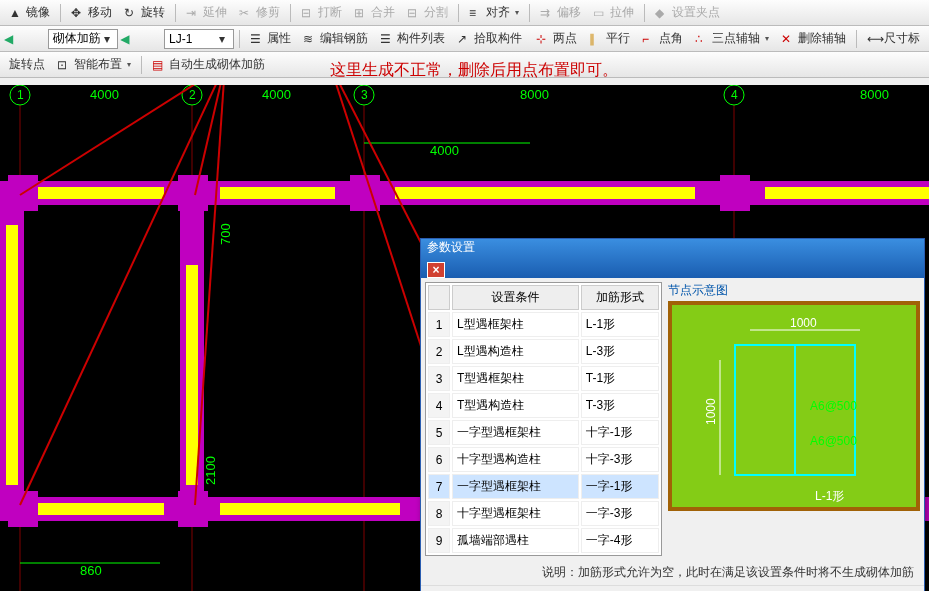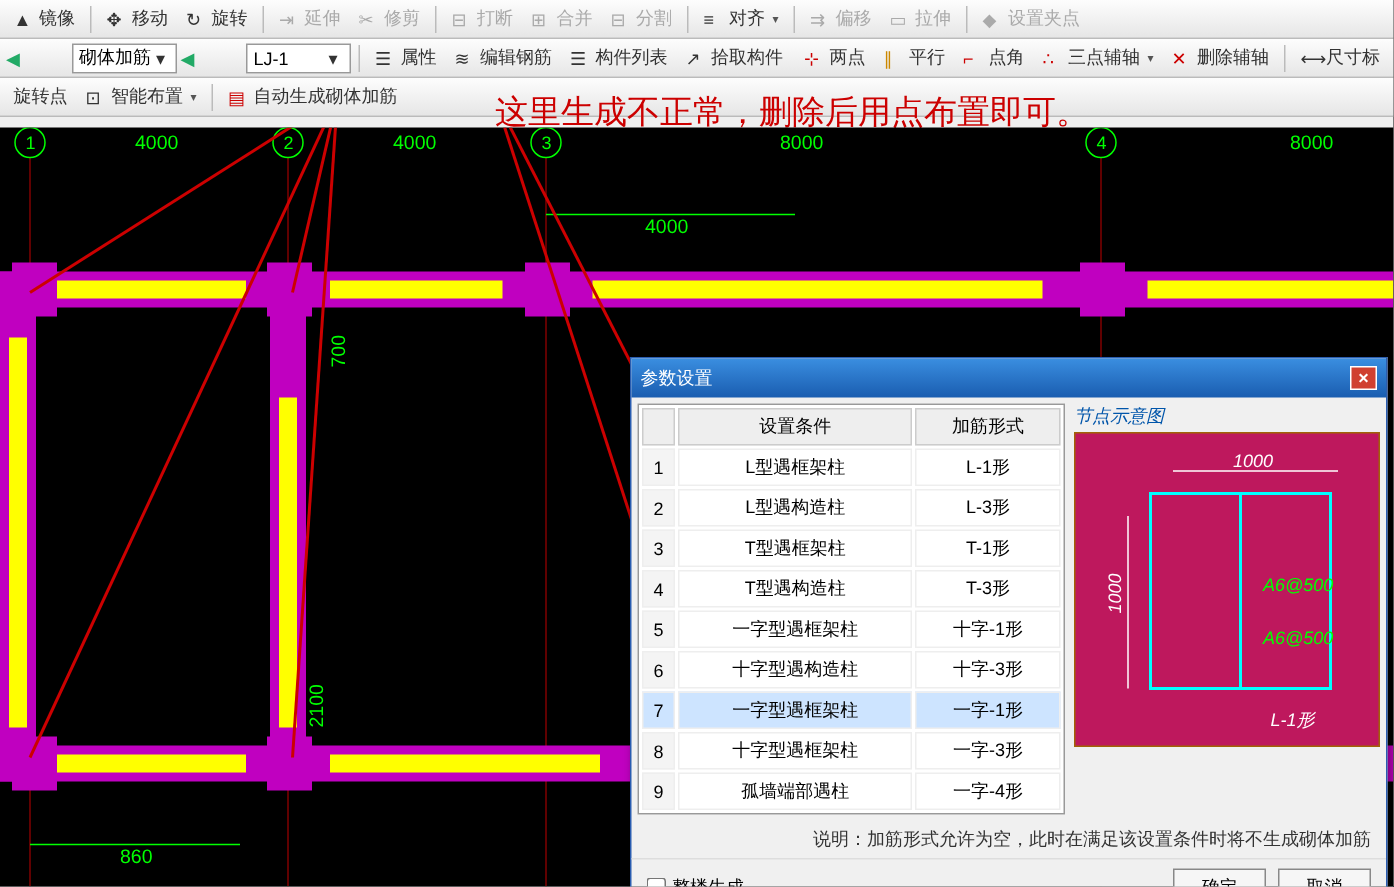--- a/index.html
+++ b/index.html
@@ -5,43 +5,43 @@
   * { box-sizing: border-box; margin: 0; padding: 0; font-family: "SimSun", "宋体", sans-serif; font-size: 12px; }
   body { background: #f0f0f0; width: 929px; height: 591px; overflow: hidden; position: relative; }
   .toolbar-row { display: flex; align-items: center; height: 26px; background: linear-gradient(#fdfdfd,#e6e6e6); border-bottom: 1px solid #bbb; padding: 0 4px; gap: 2px; white-space: nowrap; }
   .tb-btn { display: inline-flex; align-items: center; gap: 3px; padding: 2px 5px; color: #333; cursor: pointer; }
   .tb-sep { width: 1px; height: 18px; background: #bbb; margin: 0 3px; }
   .dd-arrow::after { content: "▾"; font-size: 8px; margin-left: 2px; color: #555; }
   .dropdown { display: inline-flex; align-items: center; background: #fff; border: 1px solid #999; height: 20px; padding: 0 4px; min-width: 70px; margin-left: 28px; }
   .dropdown span { flex: 1; }
   .dropdown::after { content: "▾"; width: 14px; text-align: center; color: #333; }
   .ic { display: inline-block; width: 14px; height: 14px; }
-  .annotation { position: absolute; top: 60px; left: 330px; color: #c00; font-size: 22px; font-family: Liberation Sans, sans-serif; pointer-events: none; }
+  .annotation { position: absolute; top: 60px; left: 330px; color: #c00; font-size: 16px; font-family: Liberation Sans, sans-serif; pointer-events: none; }
   .drawing-area { position: absolute; top: 85px; left: 0; right: 0; bottom: 0; background: #000; overflow: hidden; }
   svg.cad { position: absolute; inset: 0; }
   .axis-bubble { fill: #000; stroke: #0f0; stroke-width: 1; }
   .axis-text { fill: #0f0; font-size: 12px; }
   .dim-text { fill: #0f0; font-size: 13px; }
   .grid-line { stroke: #800000; stroke-width: 1; }
   .wall-yellow { fill: #ffff00; }
   .wall-magenta { fill: #c000c0; }
   .gridline-dim { stroke: #0f0; stroke-width: 1; }
   .red-anno-line { stroke: #c00; stroke-width: 2; }
   .dialog { position: absolute; top: 238px; left: 420px; width: 505px; background: #f0f0f0; border: 1px solid #2a5db0; box-shadow: 2px 2px 6px rgba(0,0,0,.4); }
-  .dlg-title { background: linear-gradient(#3a8ee0,#1a5db0); color: #fff; height: 26px; display: flex; align-items: center; padding: 0 6px; justify-content: space-between; }
+  .dlg-title { background: linear-gradient(#3a8ee0,#1a5db0); color: #fff; height: 39px; display: flex; padding: 0 6px; justify-content: space-between; flex-direction: column; }
   .dlg-title .close { width: 18px; height: 16px; background: #d04030; border: 1px solid #fff; color: #fff; display: flex; align-items: center; justify-content: center; font-weight: bold; cursor: pointer; }
   .dlg-body { display: flex; padding: 4px; gap: 6px; }
   .grid-tbl { border: 1px solid #999; background: #fff; flex: 1; }
   .grid-tbl th { background: #eee; border: 1px solid #ccc; padding: 3px 4px; font-weight: normal; text-align: center; }
-  .grid-tbl td { border: 1px solid #eee; padding: 3px 4px; text-align: center; }
+  .grid-tbl td { border: 1px solid #eee; padding: 3px 4px; }
   .grid-tbl tr.sel td { background: #cde4ff; }
   .grid-tbl td.num { background: #f4f4f4; text-align: center; width: 22px; }
-  .preview { width: 204px; font-style: italic; }
+  .preview { width: 252px; }
   .preview .lbl { color: #0055aa; margin-bottom: 2px; display: block; }
-  .preview-canvas { background: #be185d; border: 1px solid #a16207; width: 100%; height: 210px; position: relative; }
+  .preview-canvas { background: #84cc16; border: 4px solid #a16207; width: 100%; height: 210px; position: relative; text-align: center; }
   .dlg-explain { padding: 4px 10px; color: #333; text-align: right; }
   .dlg-footer { display: flex; align-items: center; justify-content: space-between; padding: 6px 10px; border-top: 1px solid #ddd; }
   .dlg-footer .right { display: flex; gap: 8px; }
   .btn { background: #f6f6f6; border: 1px solid #888; padding: 3px 18px; cursor: pointer; }
   .chk { display: inline-flex; align-items: center; gap: 4px; }
   .chk input { width: 13px; height: 13px; }
 </style>
 </head>
 <body>
 

